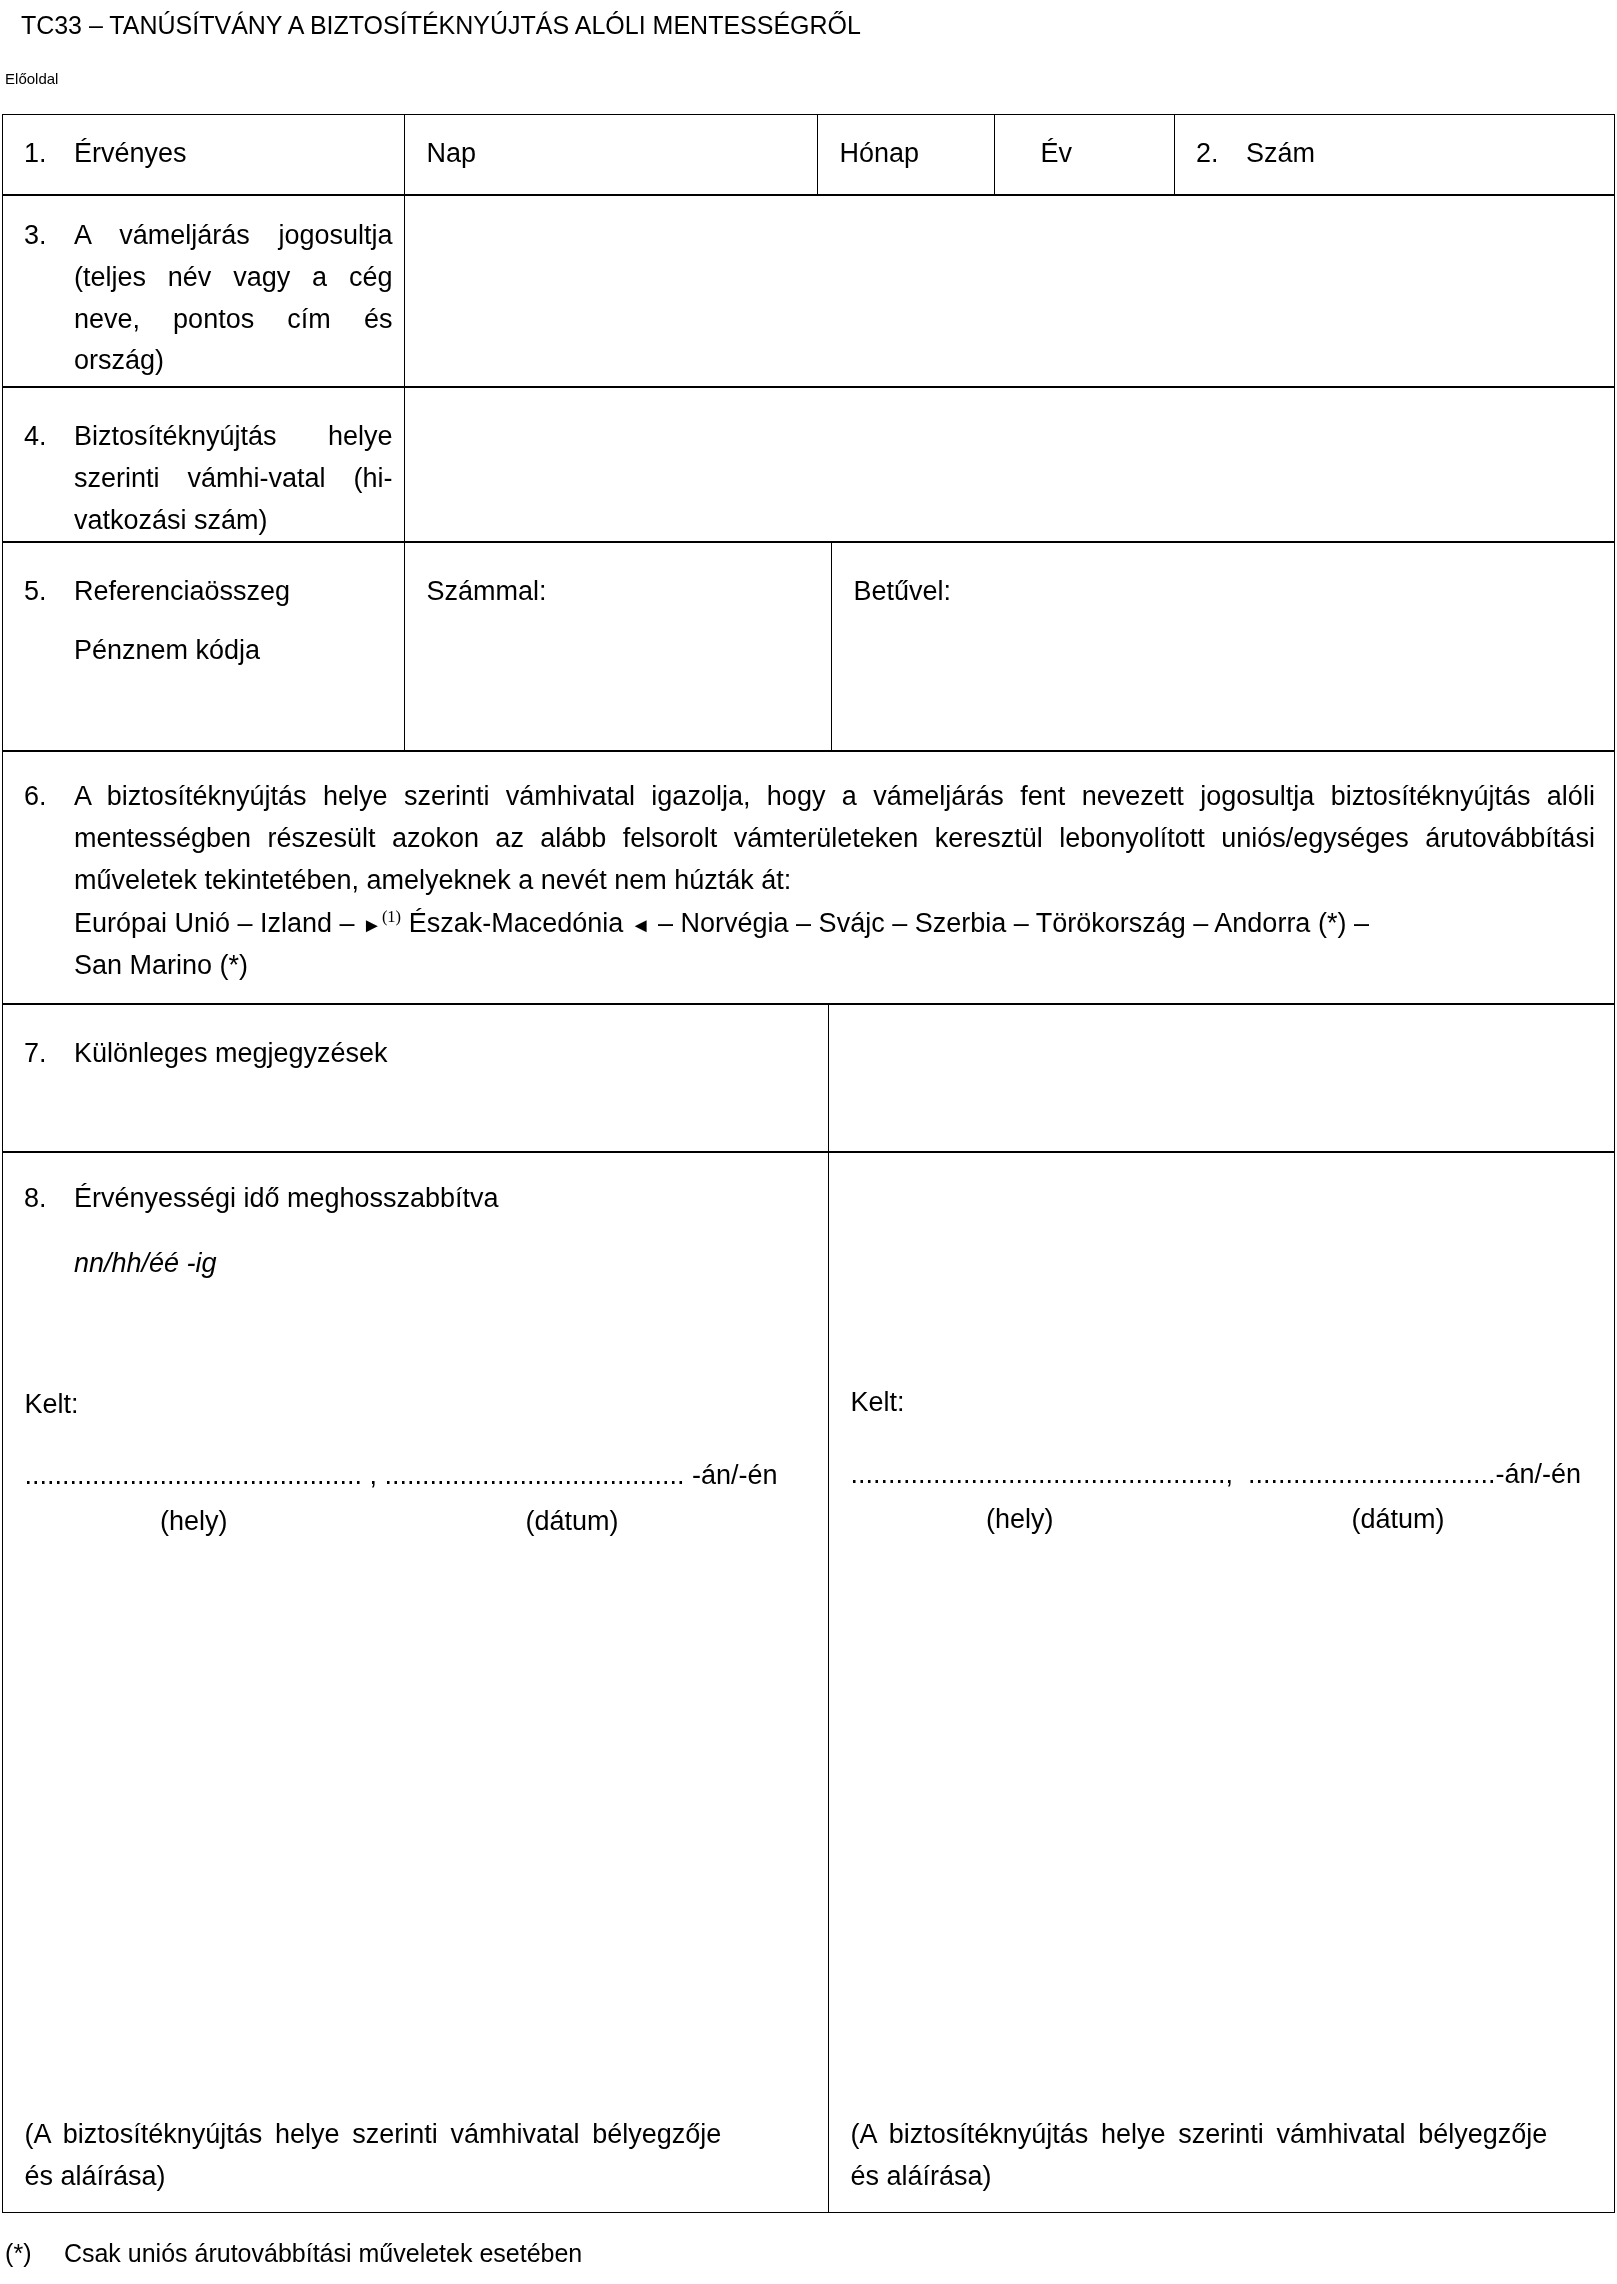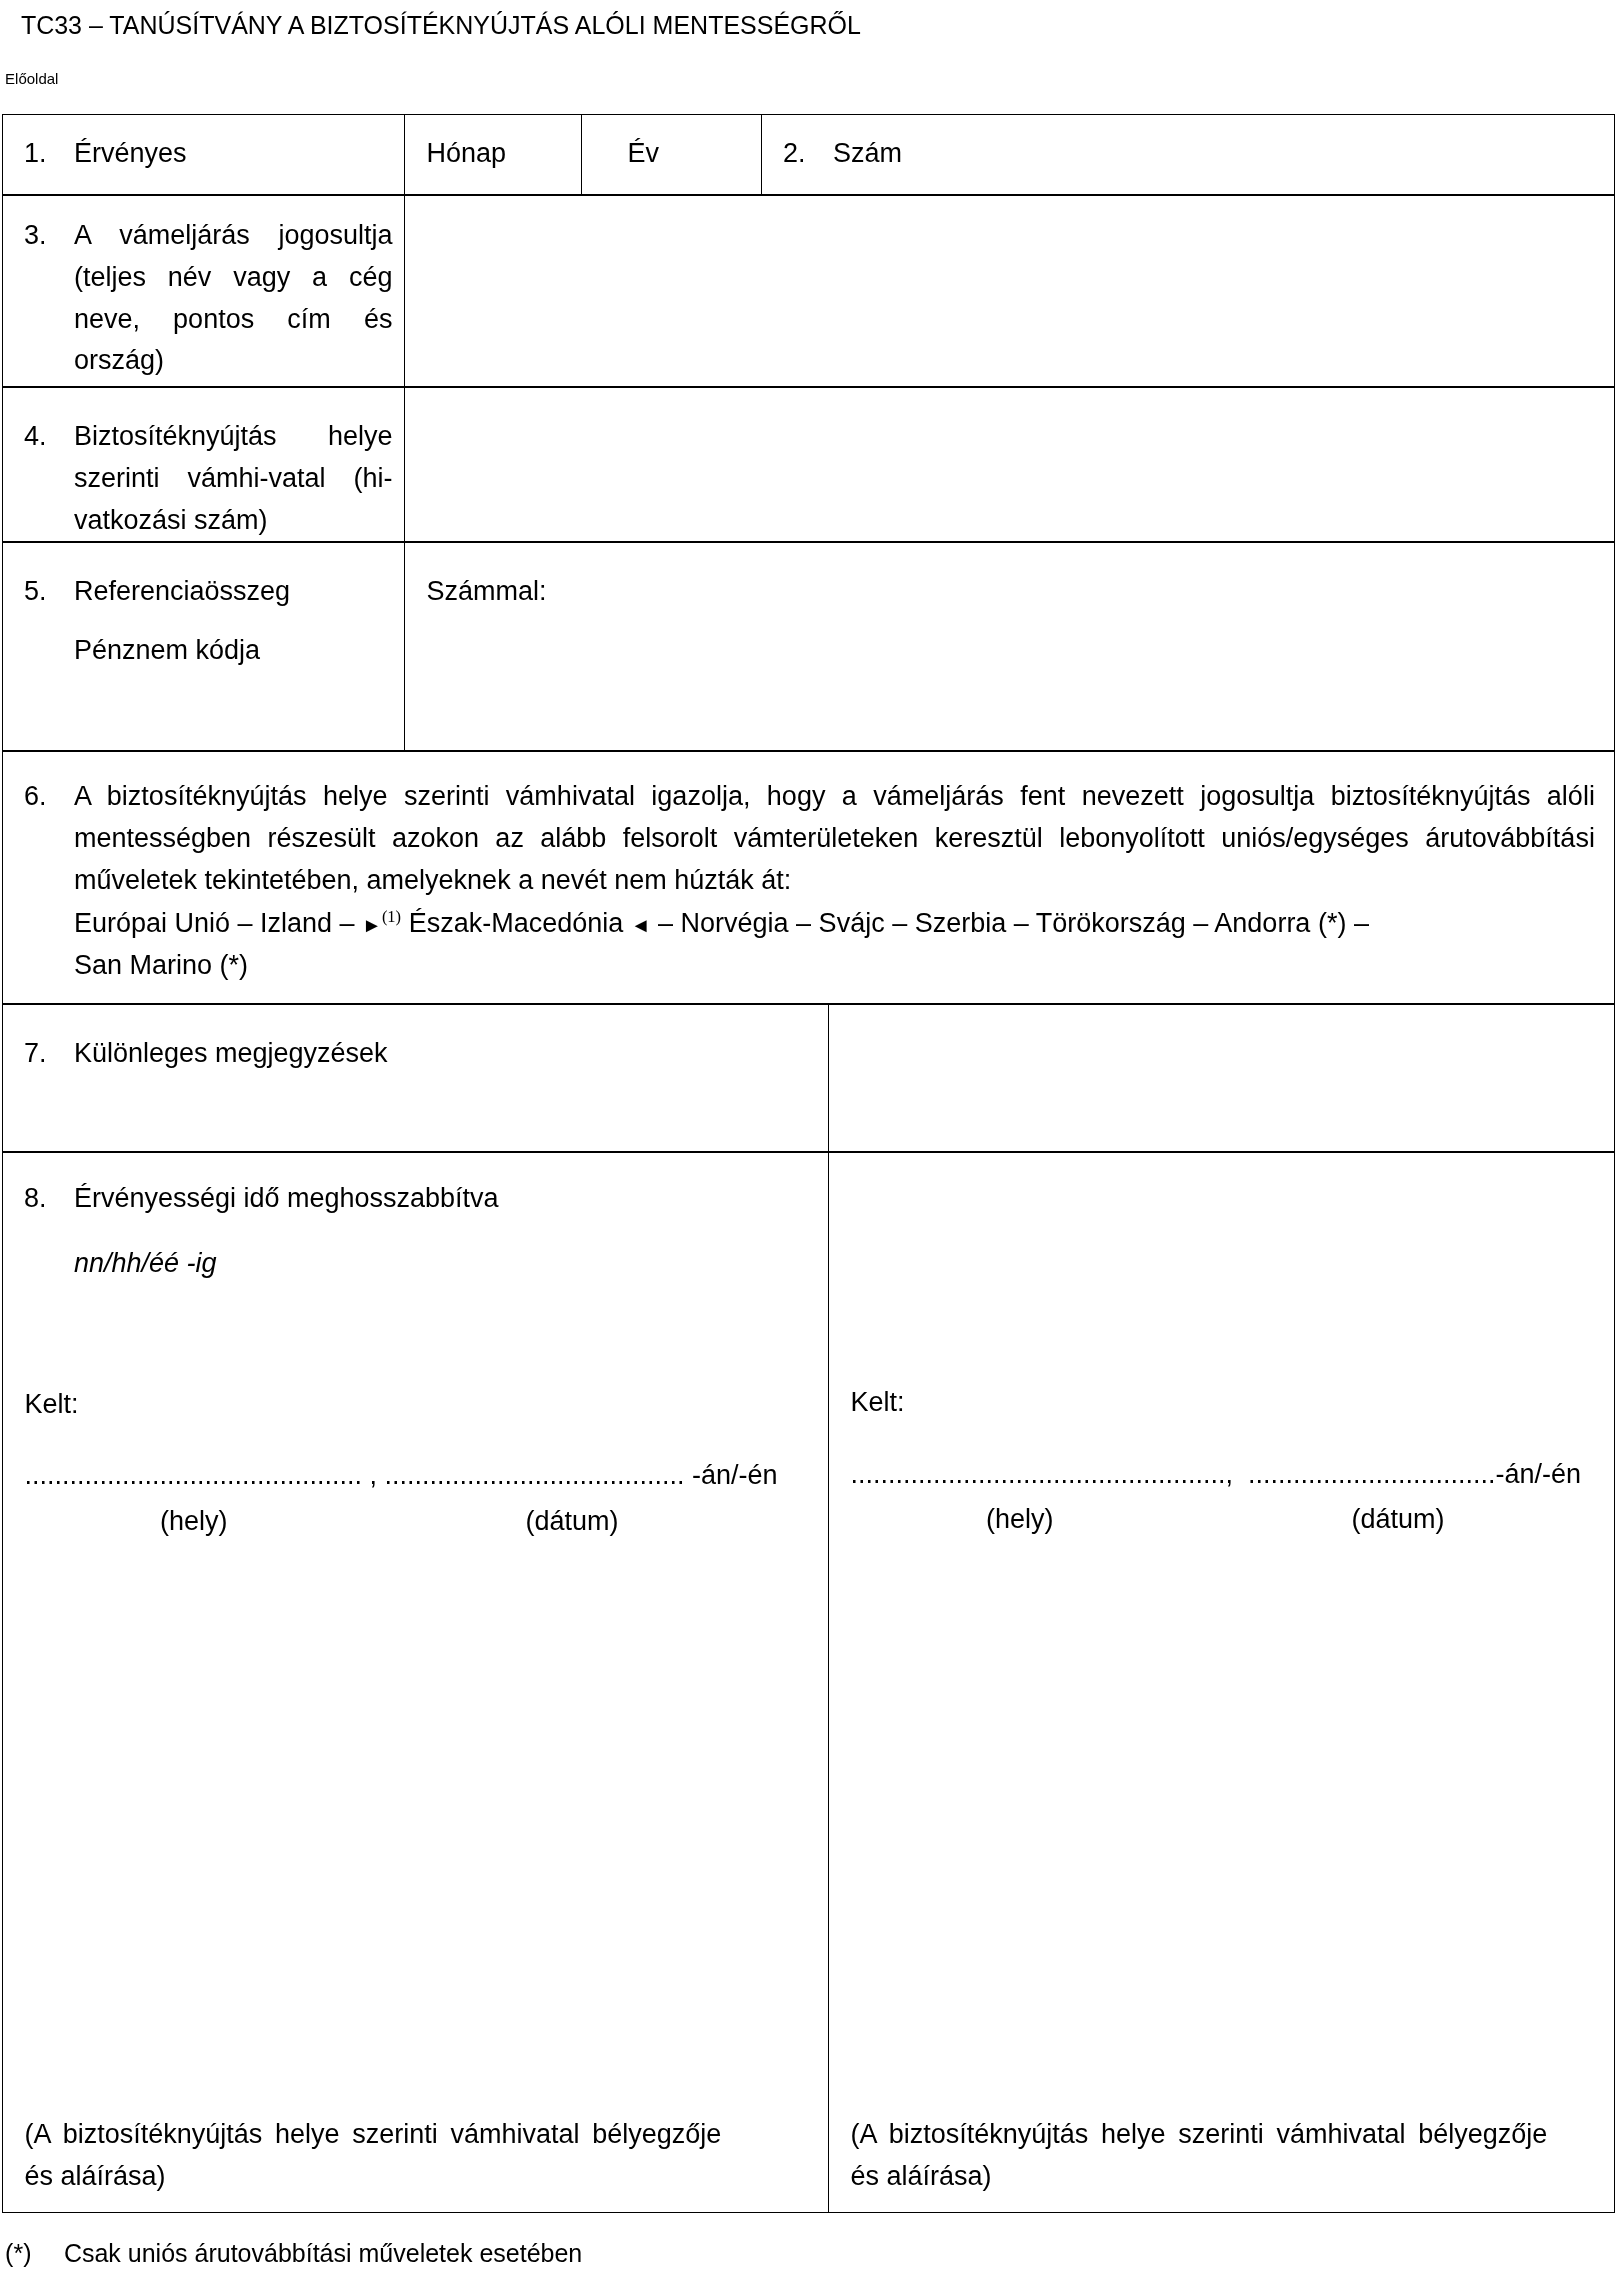--- a/index.html
+++ b/index.html
@@ -152,20 +152,23 @@
 
   <div class="tbl">
 
     <div class="row r1">
       <div class="cell w-label vcenter">
         <div class="hang">
           <span class="num">1.</span>
           <span>Érvényes</span>
         </div>
       </div>
+      <div class="cell w-nap vcenter">
+        <div class="plain-pl">Nap</div>
+      </div>
       <div class="cell w-honap vcenter">
         <div class="plain-pl">Hónap</div>
       </div>
       <div class="cell w-ev vcenter">
         <div class="plain-pl">Év</div>
       </div>
       <div class="cell grow vcenter">
         <div class="hang">
           <span class="num">2.</span>
           <span>Szám</span>
@@ -196,20 +199,23 @@
     <div class="row r4">
       <div class="cell w-label pad-top-md">
         <div class="hang">
           <span class="num">5.</span>
           <span>Referenciaösszeg</span>
           <div class="label2">Pénznem kódja</div>
         </div>
       </div>
       <div class="cell w-szam pad-top-md">
         <div class="plain-pl">Számmal:</div>
+      </div>
+      <div class="cell grow pad-top-md">
+        <div class="plain-pl">Betűvel:</div>
       </div>
     </div>
 
     <div class="row r5">
       <div class="cell grow box6">
         <div class="hang">
           <span class="num">6.</span>
           <div class="para">A biztosítéknyújtás helye szerinti vámhivatal igazolja, hogy a vámeljárás fent nevezett jogosultja biztosítéknyújtás alóli mentességben részesült azokon az alább felsorolt vámterületeken keresztül lebonyolított uniós/egységes árutovábbítási műveletek tekintetében, amelyeknek a nevét nem húzták át:</div>
           <div class="countries">
             <span>Európai Unió – Izland – </span><span class="tri">►</span><span class="amend-sup">(1)</span><span> Észak-Macedónia </span><span class="tri">◄</span><span> – Norvégia – Svájc – Szerbia – Törökország – Andorra (*) –</span><br>

